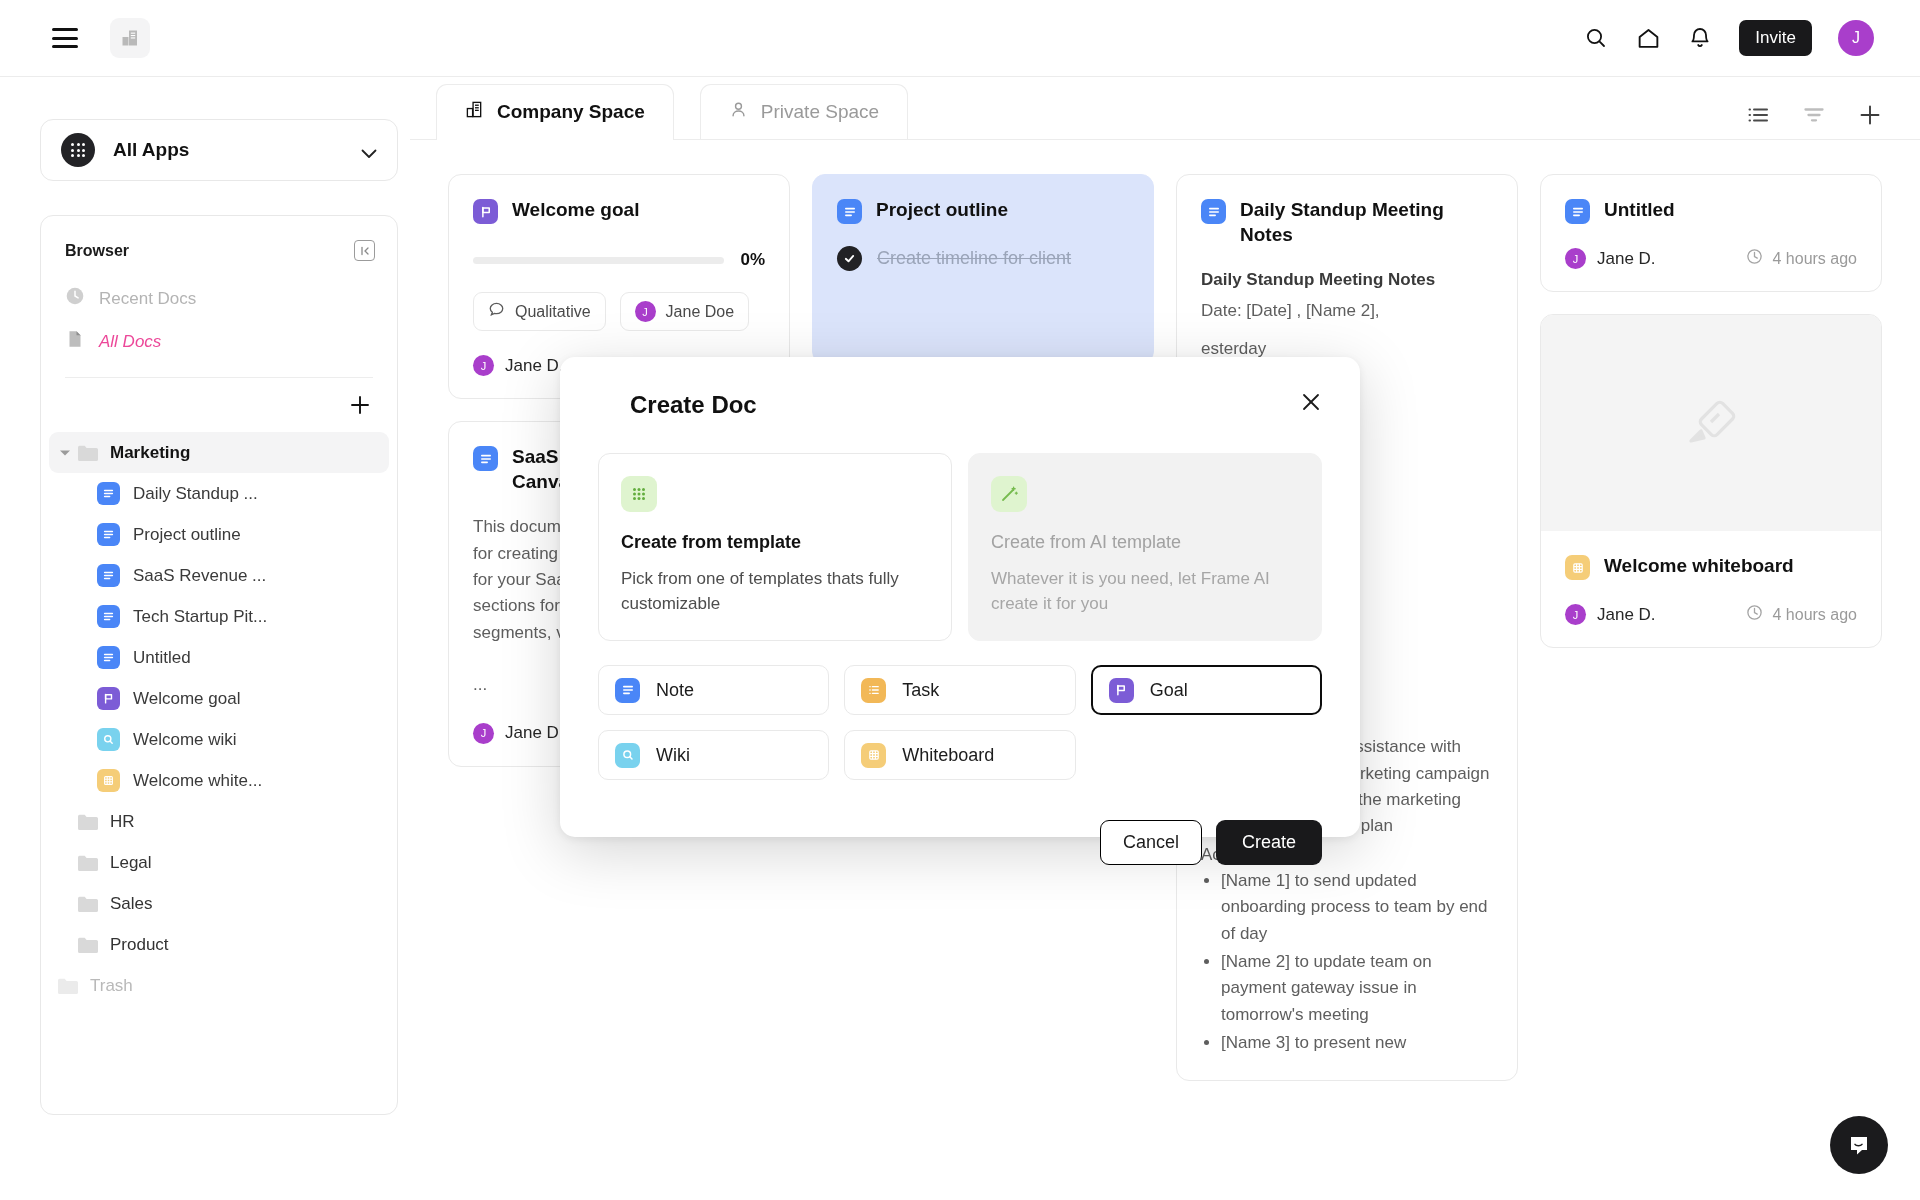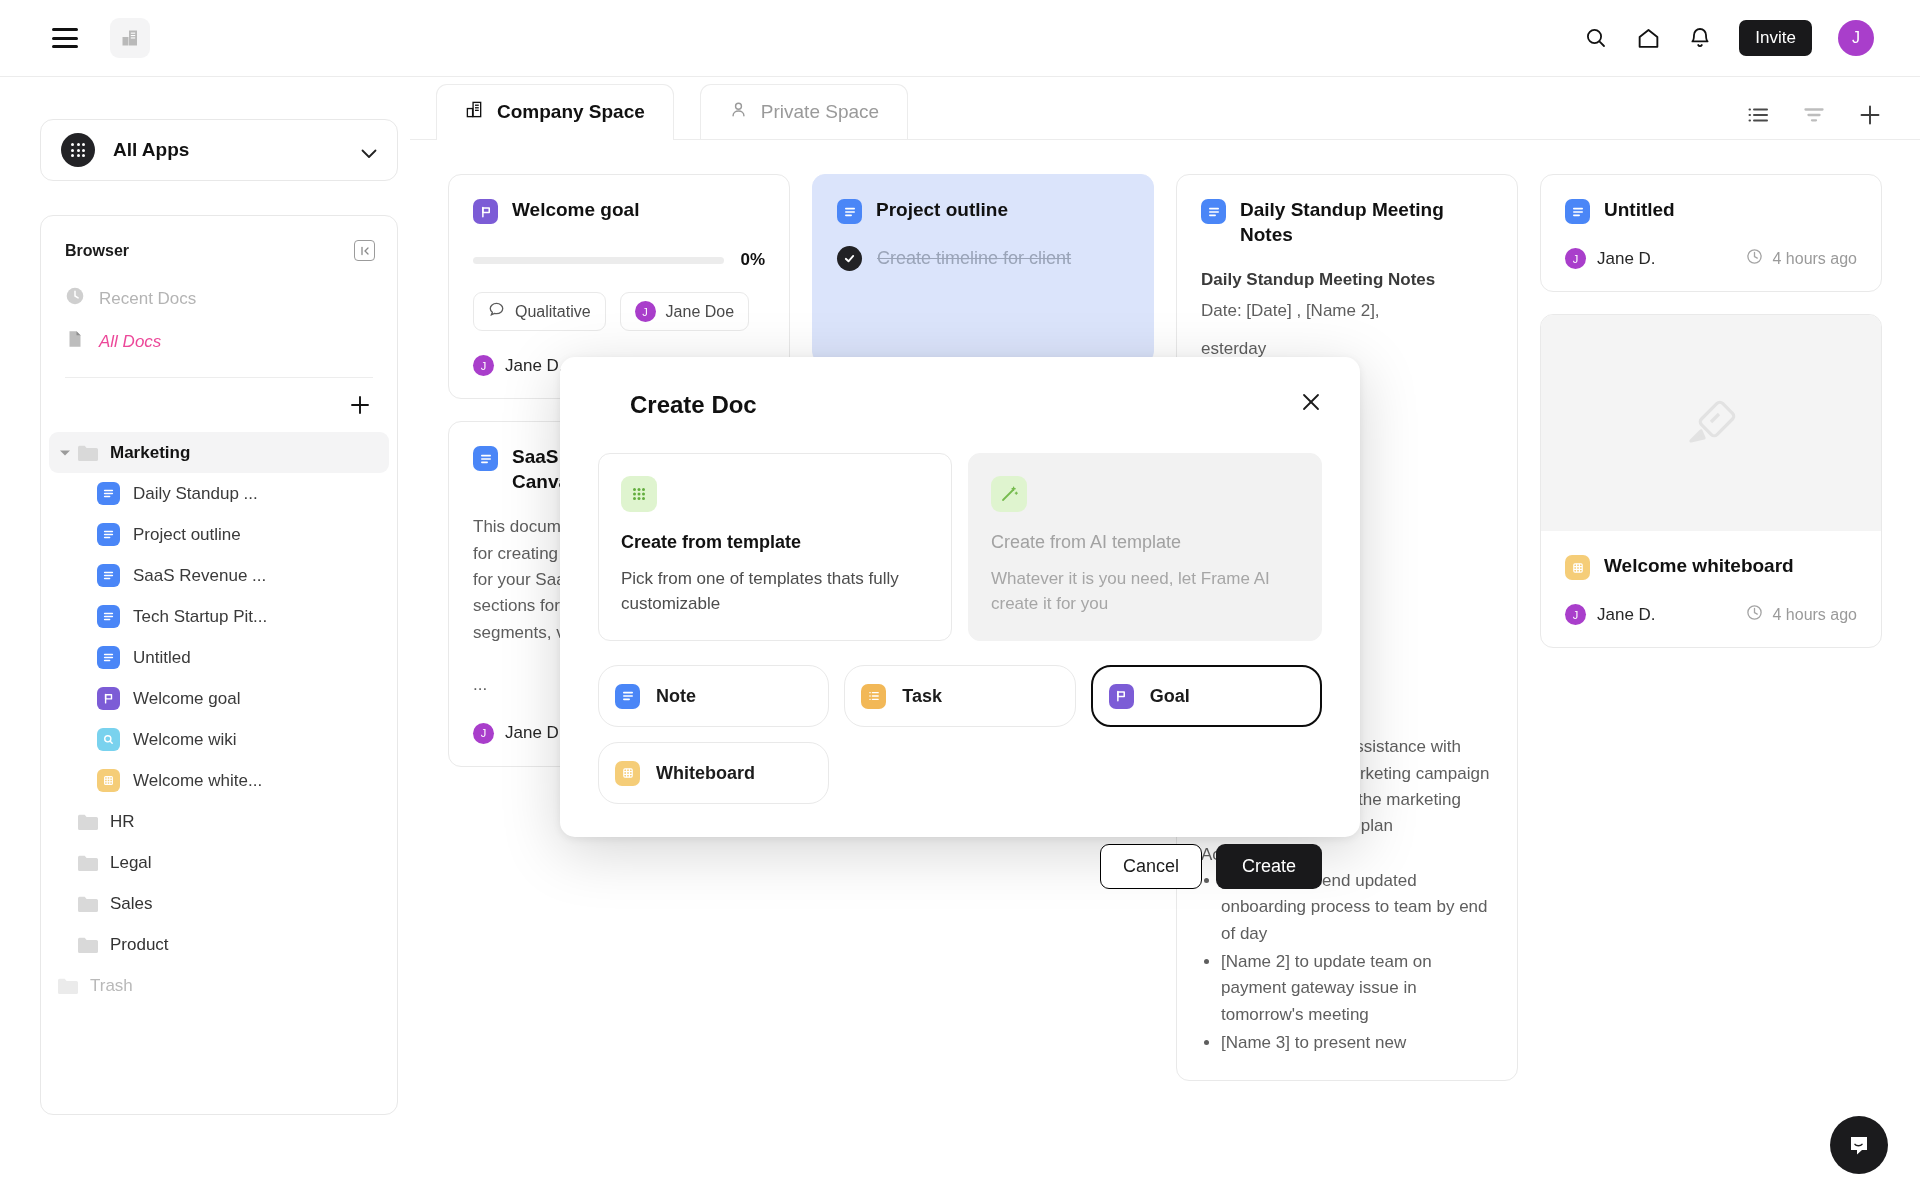--- a/index.html
+++ b/index.html
@@ -162,21 +162,21 @@
   .big-opt.disabled { background: #f2f2f2; border-color: #f2f2f2; }
   .opt-ico { width: 36px; height: 36px; border-radius: 9px; background: #dff4cf; display:flex;align-items:center;justify-content:center; }
   .opt-title { font-size: 18px; font-weight: 700; color: #121212; margin-top: 20px; }
   .big-opt.disabled .opt-title { color: #a2a2a2; font-weight: 400; }
   .opt-desc { font-size: 17px; color: #4d4d4d; margin-top: 14px; line-height: 1.45; }
   .big-opt.disabled .opt-desc { color: #a6a6a6; }
 
   .type-grid { display: grid; grid-template-columns: repeat(3, 1fr); gap: 15px; margin-top: 24px; }
   .type-opt {
     display: flex; align-items: center; gap: 16px; border: 1px solid #e9e9e9;
-    border-radius: 20px; height: 62px; padding: 0 16px; font-size: 18px; color: #1c1c1c; cursor: pointer; background: #fff; font-weight: bold;
+    border-radius: 10px; height: 50px; padding: 0 16px; font-size: 18px; color: #1c1c1c; cursor: pointer; background: #fff;
   }
   .type-opt.selected { border: 2.5px solid #0c0c0c; }
   .type-ico { width: 25px; height: 25px; border-radius: 7px; display:flex;align-items:center;justify-content:center; flex:0 0 auto;}
 
   .modal-foot { display: flex; justify-content: flex-end; gap: 14px; margin-top: 40px; }
   .btn-cancel { border: 1px solid #000000; background: #fff; border-radius: 9px; font-size: 18px; font-family: inherit; padding: 11px 22px; cursor: pointer; color:#1c1c1c; }
   .btn-create { border: none; background: #19191b; color: #fff; border-radius: 9px; font-size: 18px; font-family: inherit; padding: 12px 26px; cursor: pointer; }
 
   
   .chat-fab {
@@ -782,20 +782,29 @@
       <div class="type-opt selected">
         <span class="type-ico ico-goal">
           <svg width="14" height="14" viewBox="0 0 13 13" stroke="#fff" stroke-width="1.4" fill="none" stroke-linecap="round" stroke-linejoin="round">
               <path d="M3.6 2.4v8.5"></path>
               <path d="M3.6 2.8h5.9v4.1H3.6z"></path>
             </svg>
         </span>
         <span>Goal</span>
       </div>
       <div class="type-opt">
+        <span class="type-ico ico-wiki">
+          <svg width="14" height="14" viewBox="0 0 13 13" fill="none" stroke="#fff" stroke-width="1.4" stroke-linecap="round">
+              <circle cx="5.8" cy="5.8" r="3.1"></circle>
+              <line x1="8.2" y1="8.2" x2="10.2" y2="10.2"></line>
+            </svg>
+        </span>
+        <span>Wiki</span>
+      </div>
+      <div class="type-opt">
         <span class="type-ico ico-white">
           <svg width="14" height="14" viewBox="0 0 13 13" fill="none" stroke="#fff" stroke-width="1.1">
               <rect x="2.6" y="2.6" width="7.8" height="7.8" rx="1"></rect>
               <line x1="5.2" y1="2.6" x2="5.2" y2="10.4"></line>
               <line x1="7.8" y1="2.6" x2="7.8" y2="10.4"></line>
               <line x1="2.6" y1="5.2" x2="10.4" y2="5.2"></line>
               <line x1="2.6" y1="7.8" x2="10.4" y2="7.8"></line>
             </svg>
         </span>
         <span>Whiteboard</span>

